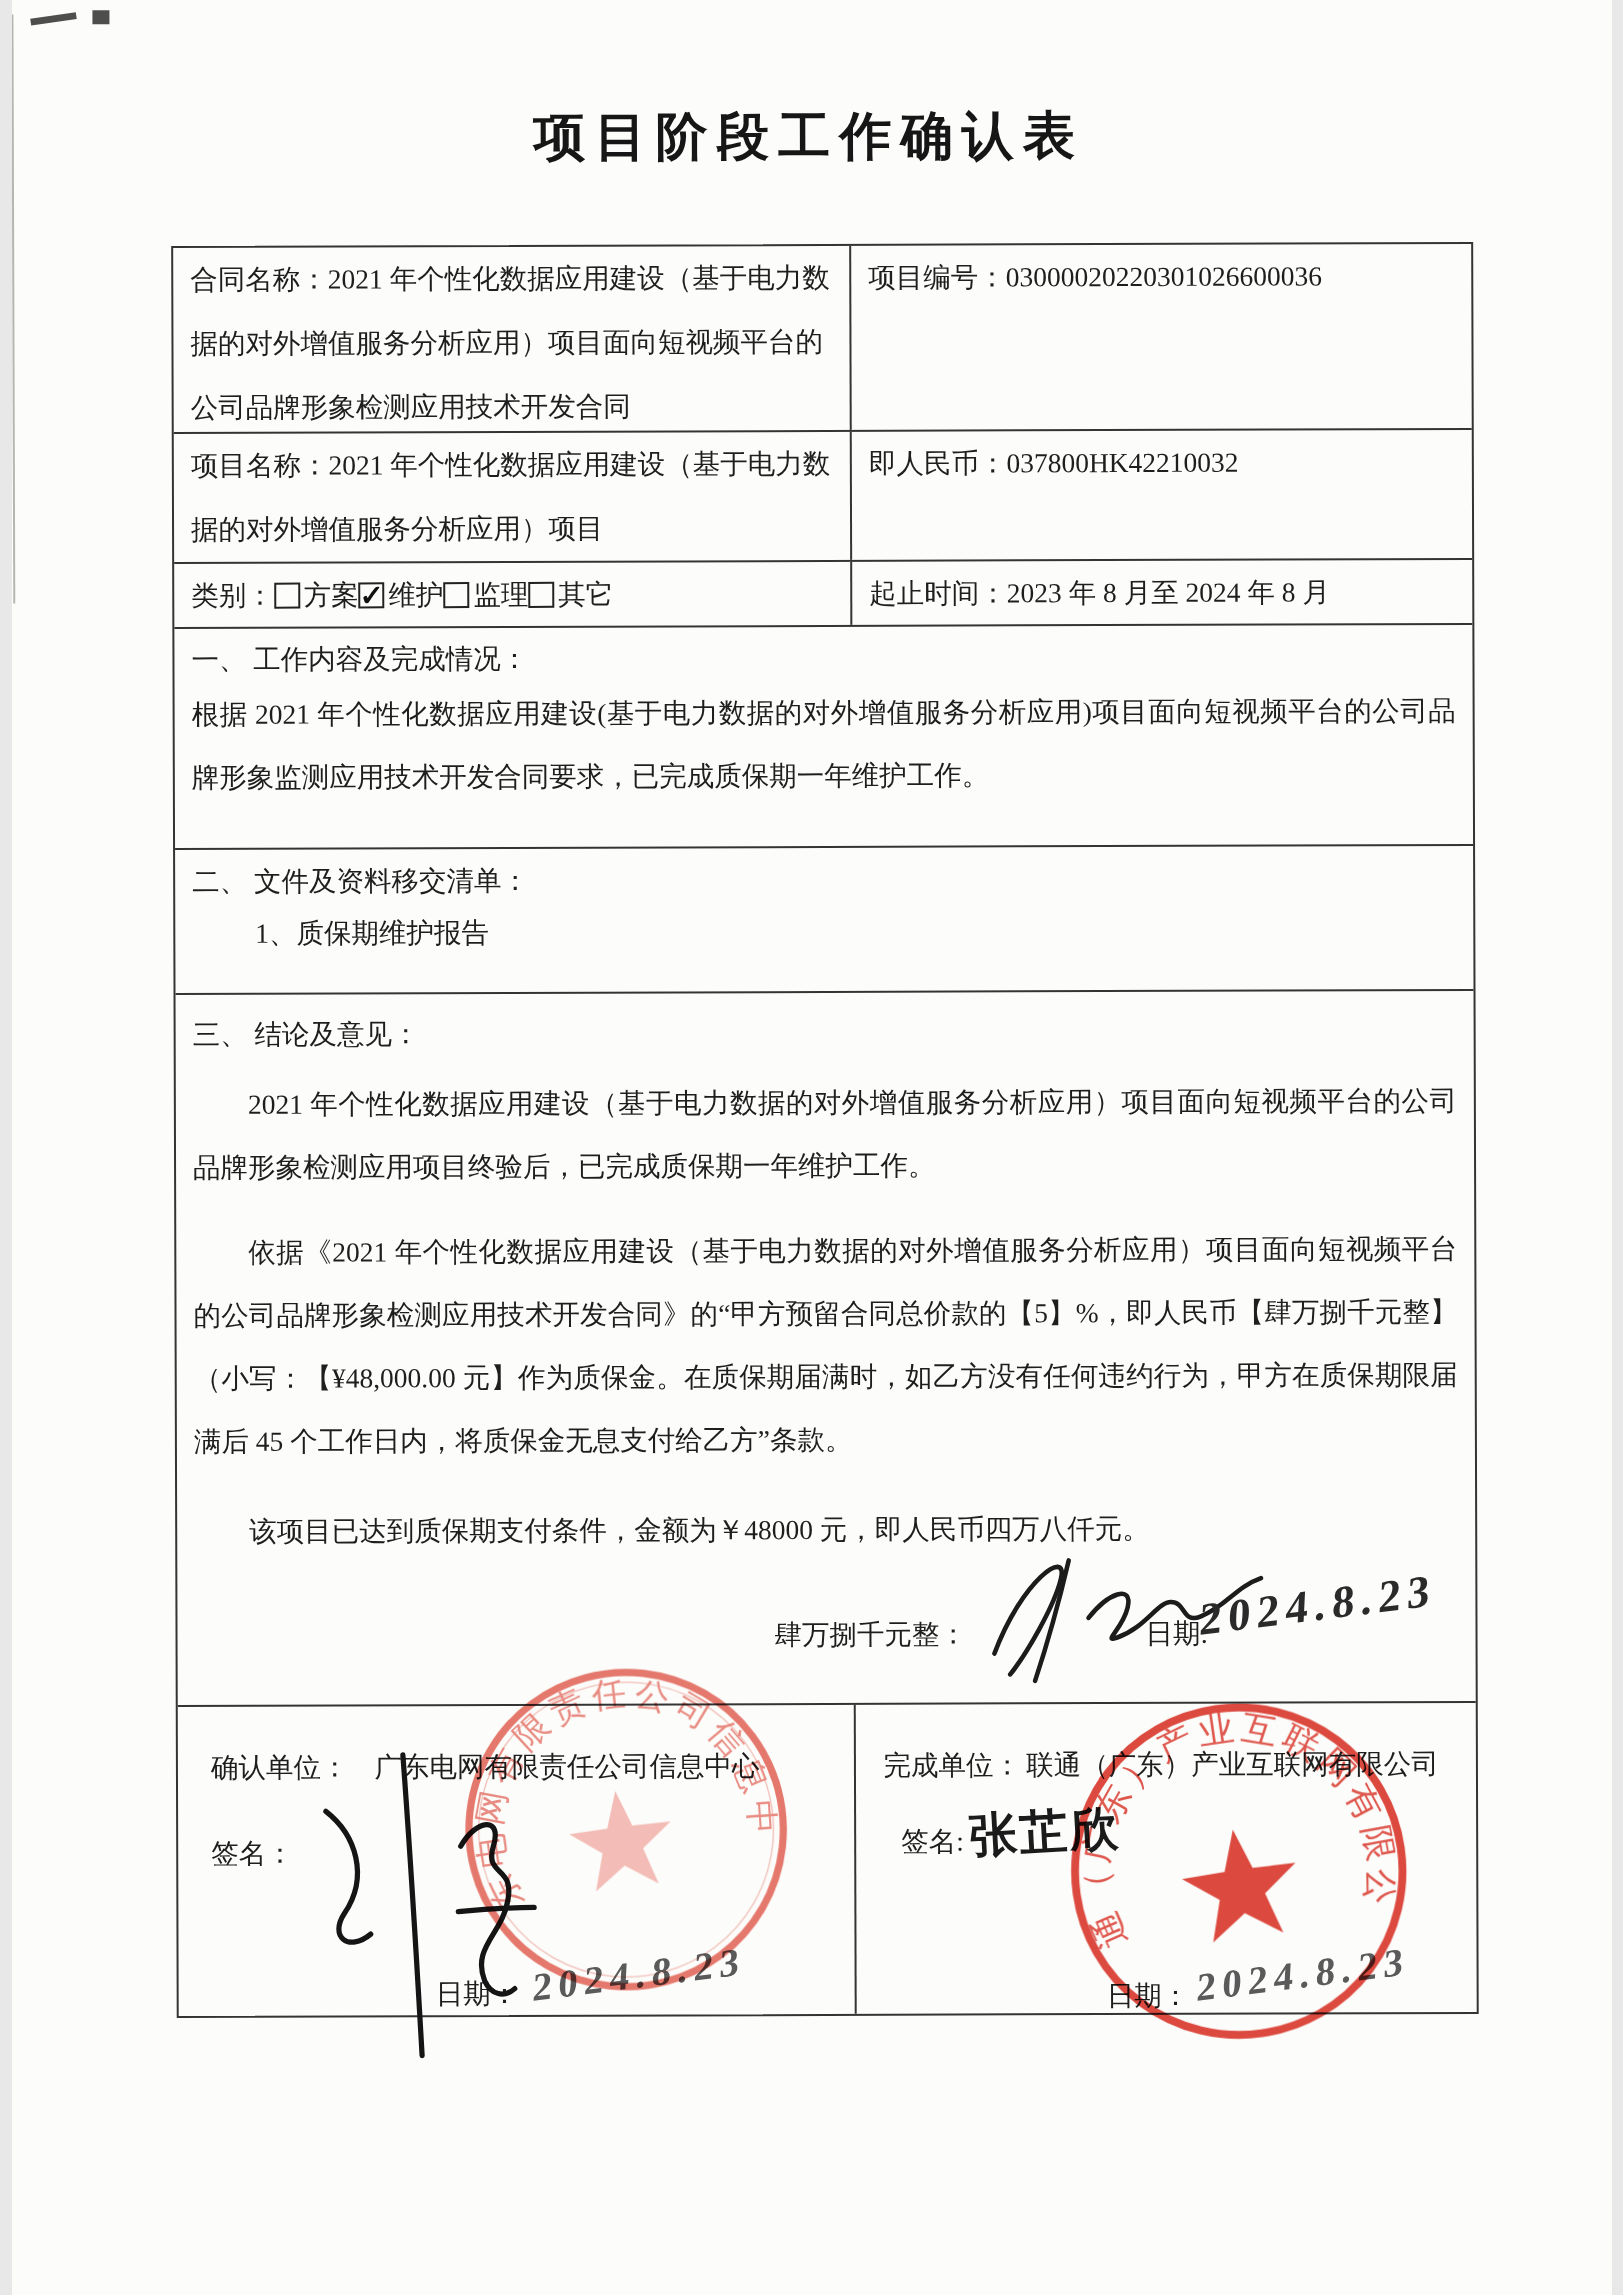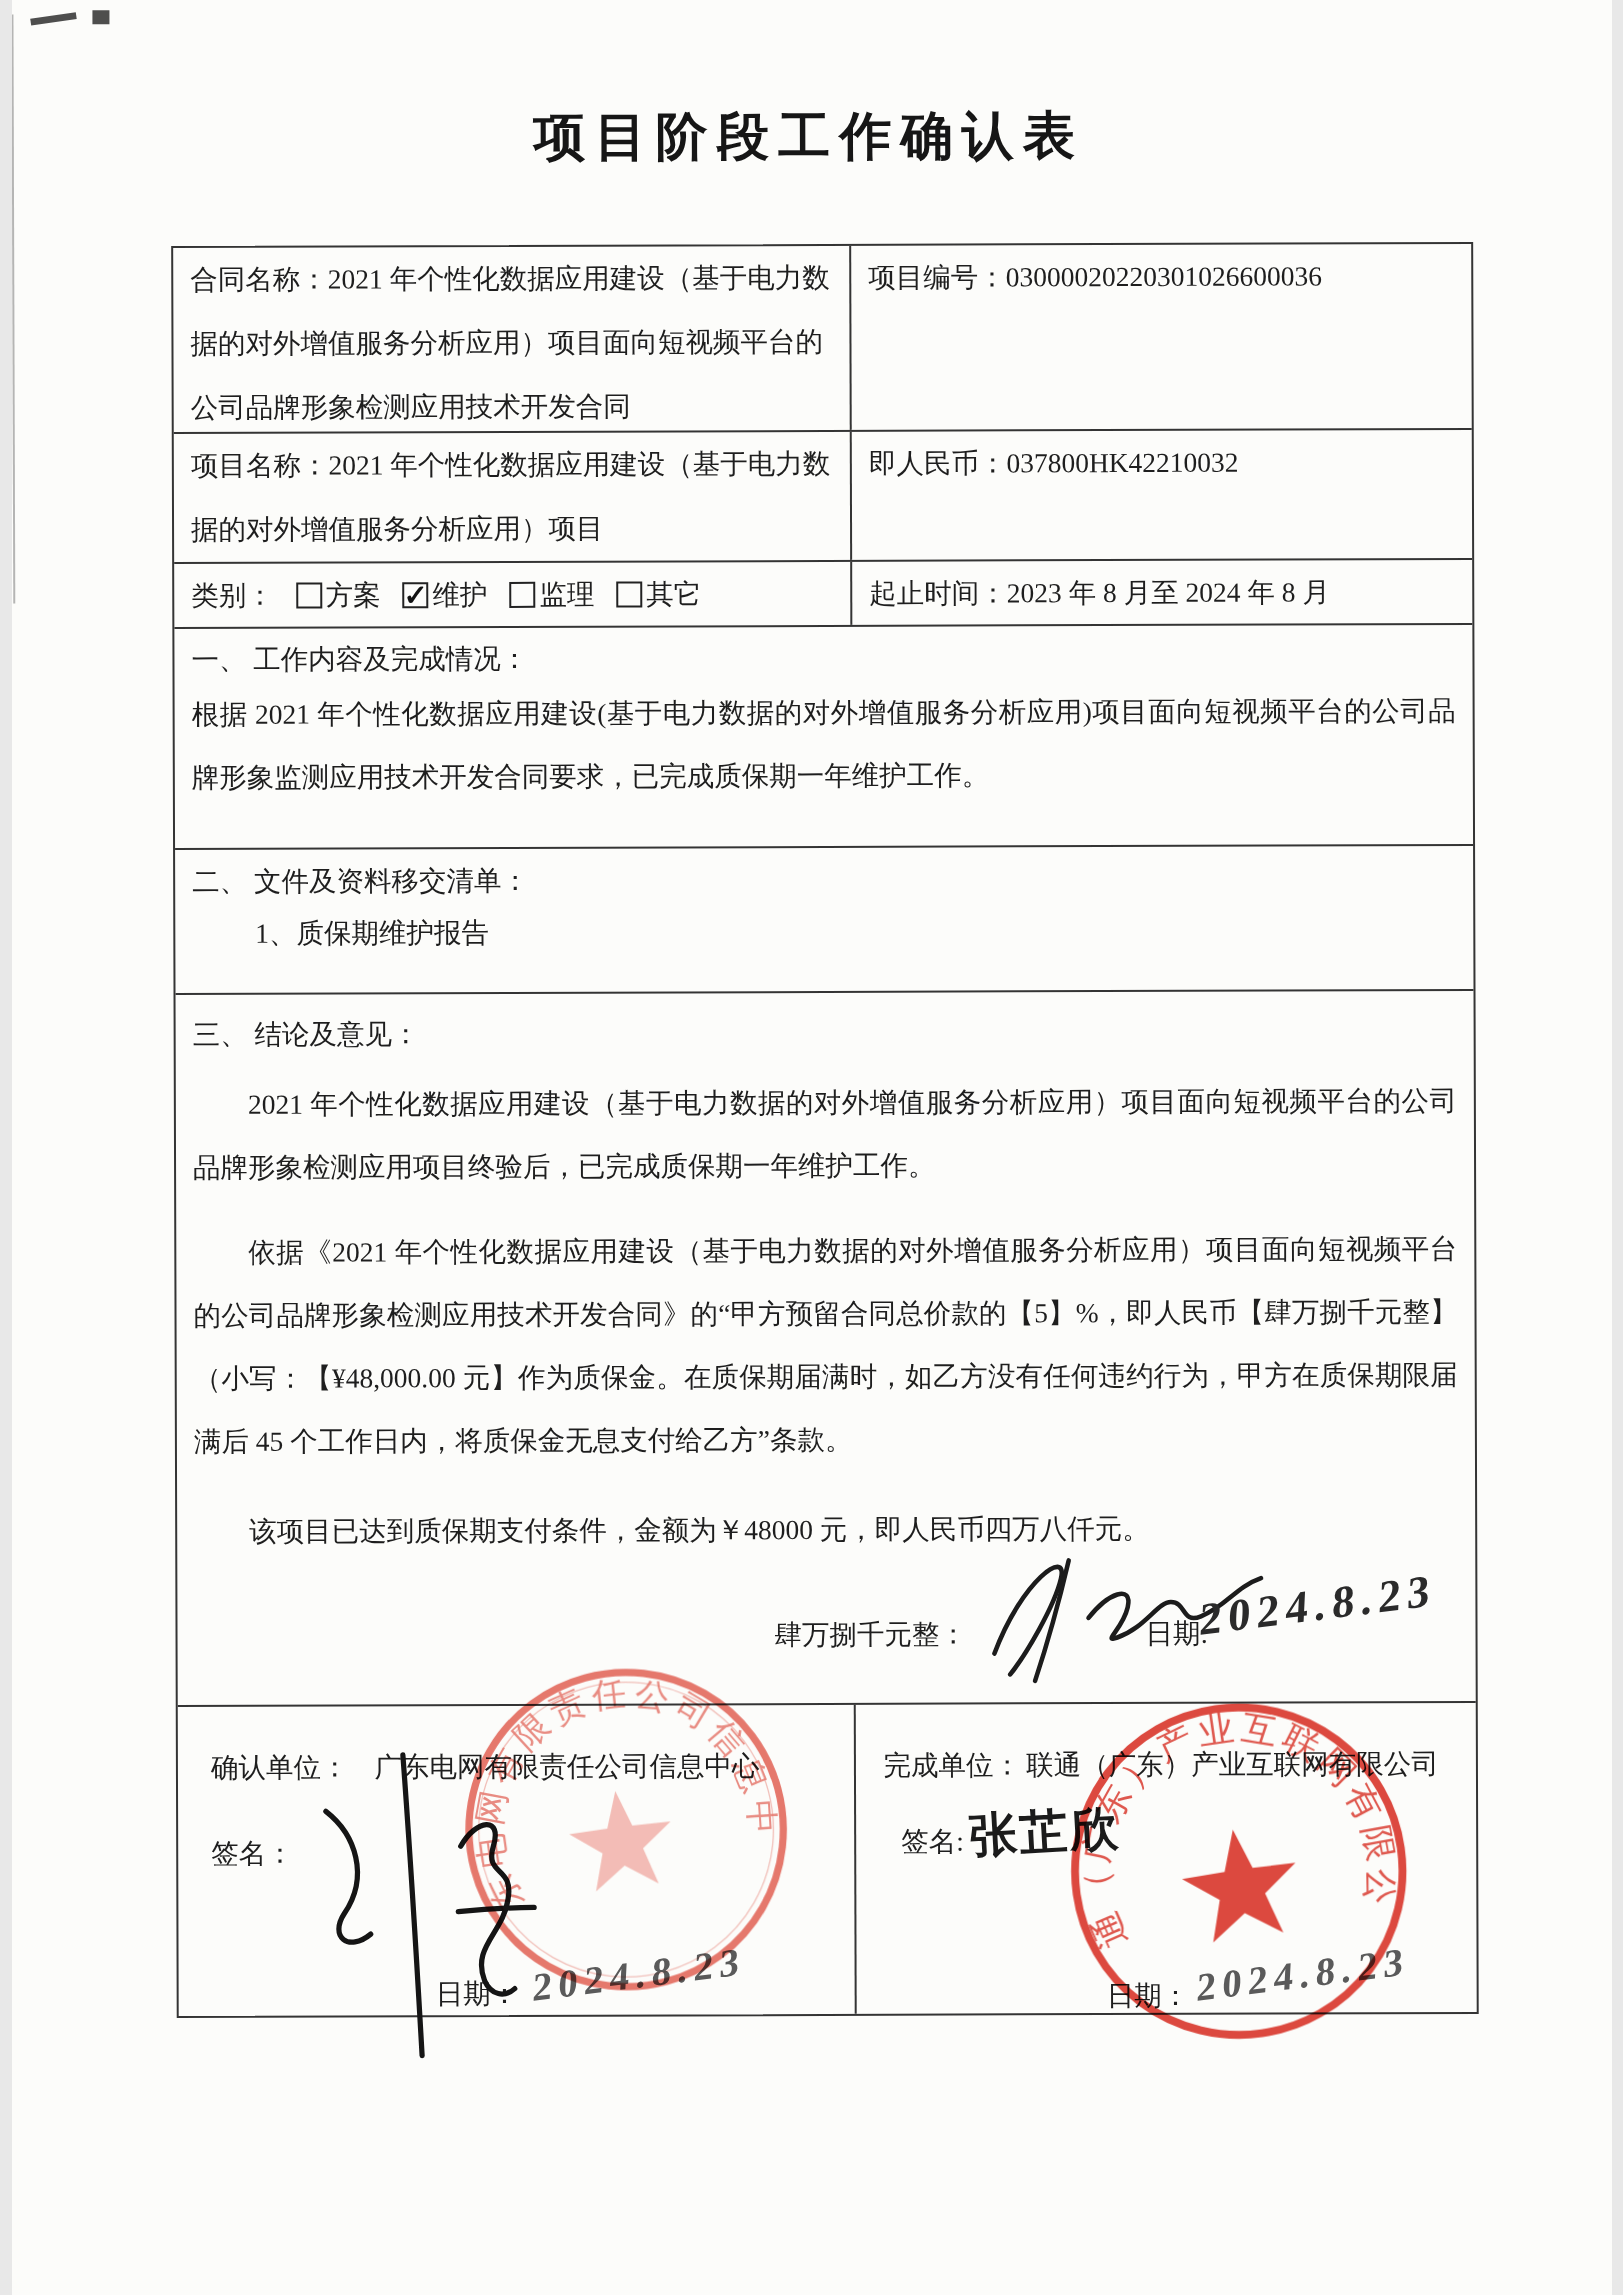--- a/index.html
+++ b/index.html
@@ -16,21 +16,21 @@
   .trow:last-child{border-bottom:none;flex:1;}
   .cell-l{box-sizing:border-box;width:678px;border-right:2.6px solid #343434;position:relative;}
   .cell-r{box-sizing:border-box;flex:1;position:relative;}
   .flow{padding:0 17px;line-height:64px;}
   .mid{display:flex;align-items:center;padding:0 17px;}
   .sec{box-sizing:border-box;border-bottom:2.6px solid #343434;position:relative;padding:0 17px;}
   .h-line{line-height:47px;}
   .body-line{line-height:63px;text-align:justify;}
   .indent{text-indent:55px;}
   
-  .opt{display:inline-flex;align-items:center;margin-left:22px;text-align:right;}
+  .opt{display:inline-flex;align-items:center;text-align:right;}
   .opt:first-of-type{margin-left:11.8px;}
   .cbx{display:inline-flex;align-items:center;justify-content:center;width:26px;height:26px;
        border:2.6px solid #222;box-sizing:border-box;margin-right:3.9px;font-size:29px;line-height:26px;color:#111;font-weight:700;}
   
   .pm-row{position:absolute;left:597px;top:621px;line-height:42px;white-space:nowrap;}
   .pm-date-label{position:absolute;left:968px;top:621px;line-height:42px;}
   
   .abs{position:absolute;white-space:nowrap;}
   .hand{font-weight:700;color:#2a2a2a;}
   .hand-date{letter-spacing:6.5px;transform:rotate(-7deg) skewX(-10deg);transform-origin:left center;}

